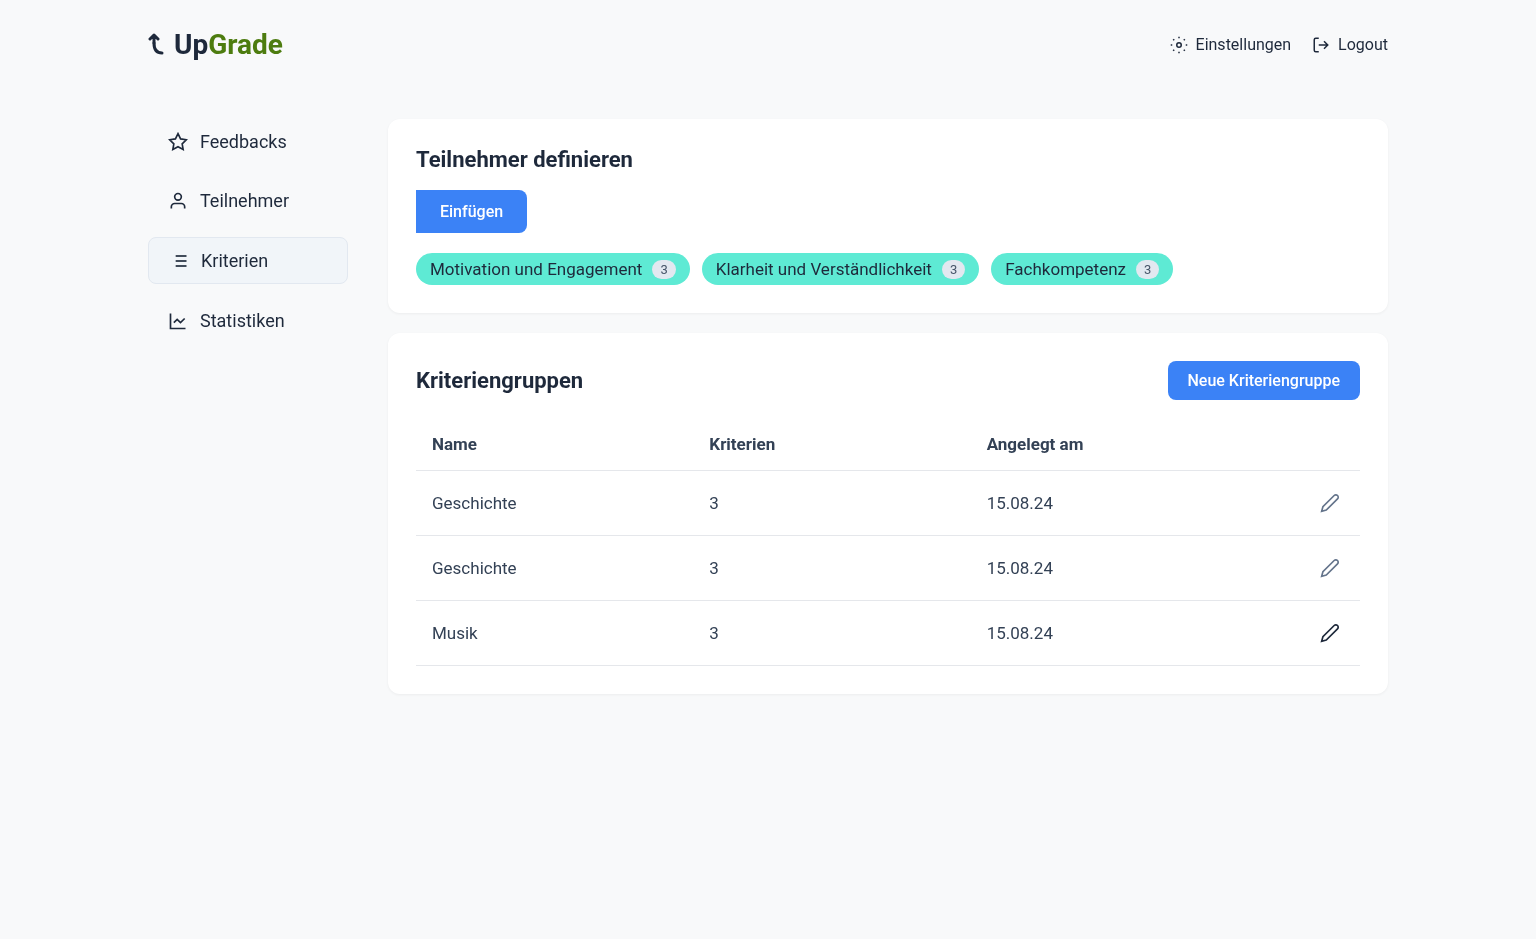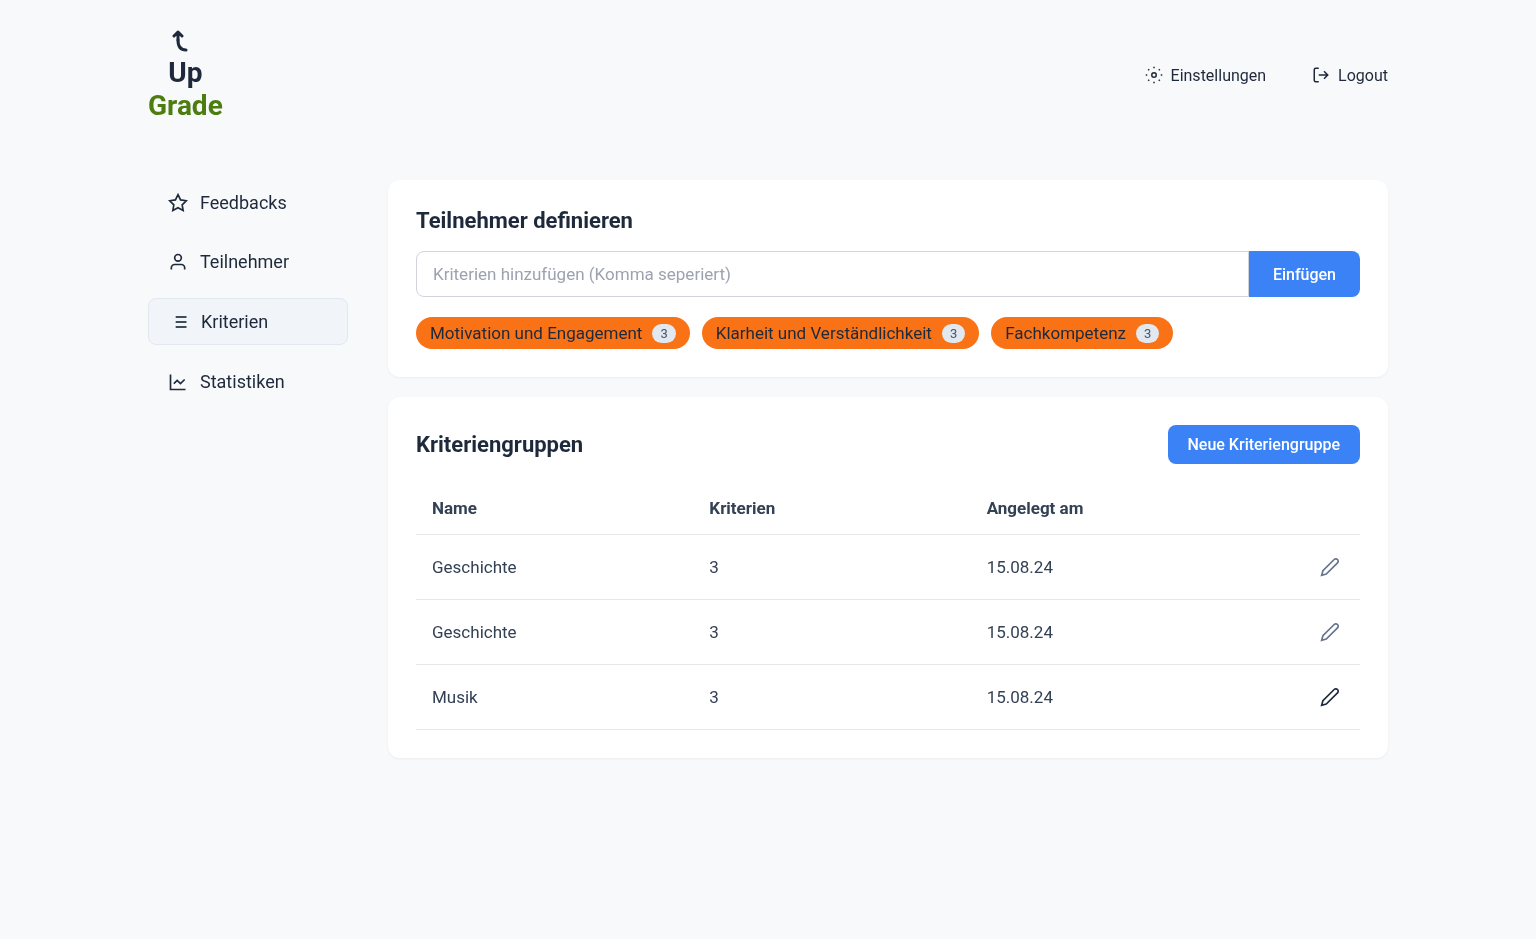--- a/index.html
+++ b/index.html
@@ -26,39 +26,38 @@
       justify-content: space-between;
       align-items: center;
       padding: 28px 0;
     }
     
     .logo {
       display: flex;
       align-items: center;
       font-size: 28px;
       font-weight: 700;
-      flex-direction: column;
     }
     
     .logo .up-part {
       color: #1e293b;
     }
     
     .logo .grade-part {
       color: #4d7c0f;
     }
     
     .logo-arrow {
       display: inline-block;
       margin-right: 2px;
     }
     
     .header-actions {
       display: flex;
-      gap: 46px;
+      gap: 21px;
     }
     
     .header-action {
       display: flex;
       align-items: center;
       gap: 8px;
       color: #1e293b;
       font-size: 16px;
       cursor: pointer;
       background: none;
@@ -178,21 +177,21 @@
     .tags {
       display: flex;
       gap: 12px;
       flex-wrap: wrap;
     }
     
     .tag {
       display: flex;
       align-items: center;
       gap: 10px;
-      background-color: #f97316;
+      background-color: #5eead4;
       padding: 6px 14px;
       border-radius: 20px;
       font-size: 17px;
       color: #1e293b;
       cursor: pointer;
     }
     
     .tag-count {
       background-color: #e2e8f0;
       color: #475569;
@@ -308,21 +307,20 @@
           <path d="M7 14l4-4 4 4 5-5"></path>
         </svg>
         <span>Statistiken</span>
       </button>
     </div>
 
     <div class="main-content">
       <div class="card">
         <h2 class="card-title">Teilnehmer definieren</h2>
         <div class="input-row">
-          <input type="text" class="criteria-input" placeholder="Kriterien hinzufügen (Komma seperiert)" style="">
           <button class="btn-primary">Einfügen</button>
         </div>
         <div class="tags">
           <div class="tag">
             <span>Motivation und Engagement</span>
             <span class="tag-count">3</span>
           </div>
           <div class="tag">
             <span>Klarheit und Verständlichkeit</span>
             <span class="tag-count">3</span>

